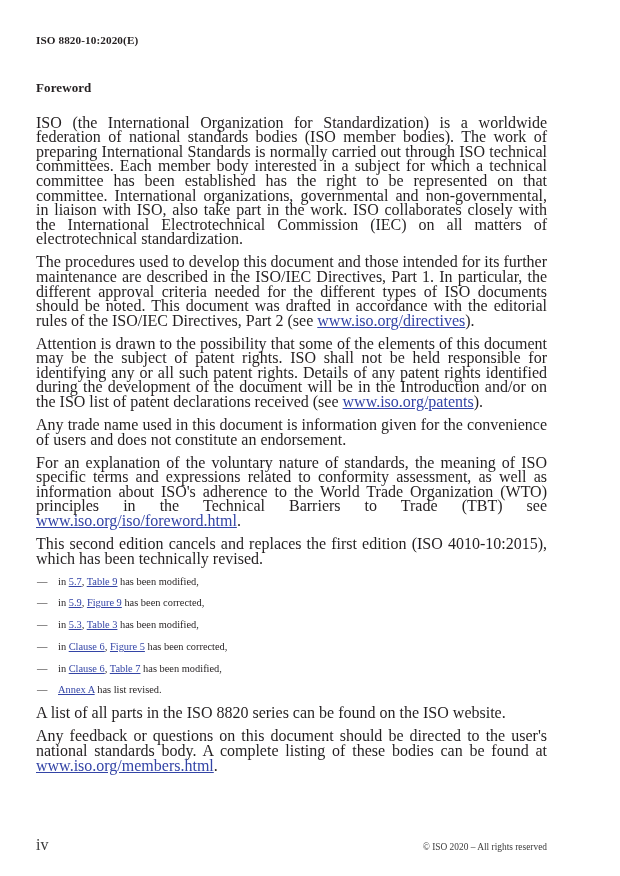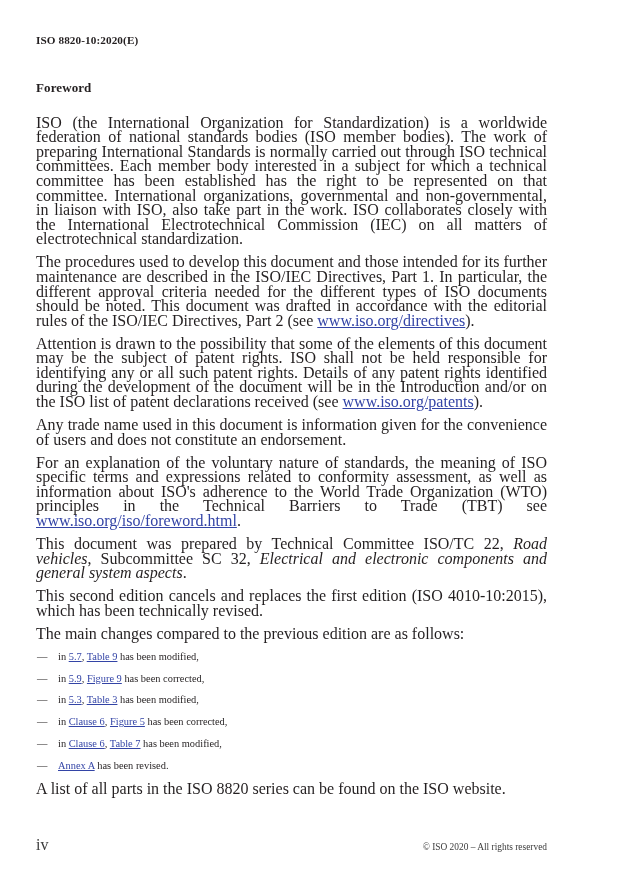--- a/index.html
+++ b/index.html
@@ -123,57 +123,54 @@
     </p>
 
     <p class="body-par">
       <span>Any trade name used in this document is information given for the convenience of users and does not constitute an endorsement.</span>
     </p>
 
     <p class="body-par">
       <span>For an explanation of the voluntary nature of standards, the meaning of ISO specific terms and expressions related to conformity assessment, as well as information about ISO's adherence to the World Trade Organization (WTO) principles in the Technical Barriers to Trade (TBT) see </span><a class="link" href="#">www.iso.org/iso/foreword.html</a><span>.</span>
     </p>
 
-    <p class="body-par">
-      <span>This document was prepared by Technical Committee ISO/TC 22, </span><span class="ital">Road vehicles</span><span>, Subcommittee SC 32, </span><span class="ital">Electrical and electronic components and general system aspects</span><span>.</span>
-    </p>
 
     <p class="body-par">
       <span>This second edition cancels and replaces the first edition (ISO 4010-10:2015), which has been technically revised.</span>
     </p>
 
-    <p class="body-par">
-      <span>The main changes compared to the previous edition are as follows:</span>
-    </p>
 
     <ul class="changes-list">
       <li>
         <span class="dash">—</span><span>in </span><a class="link" href="#">5.7</a><span>, </span><a class="link" href="#">Table 9</a><span> has been modified,</span>
       </li>
       <li>
         <span class="dash">—</span><span>in </span><a class="link" href="#">5.9</a><span>, </span><a class="link" href="#">Figure 9</a><span> has been corrected,</span>
       </li>
       <li>
         <span class="dash">—</span><span>in </span><a class="link" href="#">5.3</a><span>, </span><a class="link" href="#">Table 3</a><span> has been modified,</span>
       </li>
       <li>
         <span class="dash">—</span><span>in </span><a class="link" href="#">Clause 6</a><span>, </span><a class="link" href="#">Figure 5</a><span> has been corrected,</span>
       </li>
       <li>
         <span class="dash">—</span><span>in </span><a class="link" href="#">Clause 6</a><span>, </span><a class="link" href="#">Table 7</a><span> has been modified,</span>
       </li>
       <li>
-        <span class="dash">—</span><span></span><a class="link" href="#">Annex A</a><span> has been revised.</span>
+        <span class="dash">—</span><span></span><a class="link" href="#">Annex A</a><span> has list revised.</span>
       </li>
     </ul>
 
     <p class="body-par">
       <span>A list of all parts in the ISO 8820 series can be found on the ISO website.</span>
     </p>
 
+    <p class="body-par">
+      <span>Any feedback or questions on this document should be directed to the user's national standards body. A complete listing of these bodies can be found at </span><a class="link" href="#">www.iso.org/members.html</a><span>.</span>
+    </p>
 
   </div>
 
   <div class="footer">
     <span class="page-num">iv</span>
     <span class="copyright">© ISO 2020 – All rights reserved</span>
   </div>
 
 </div>
 

